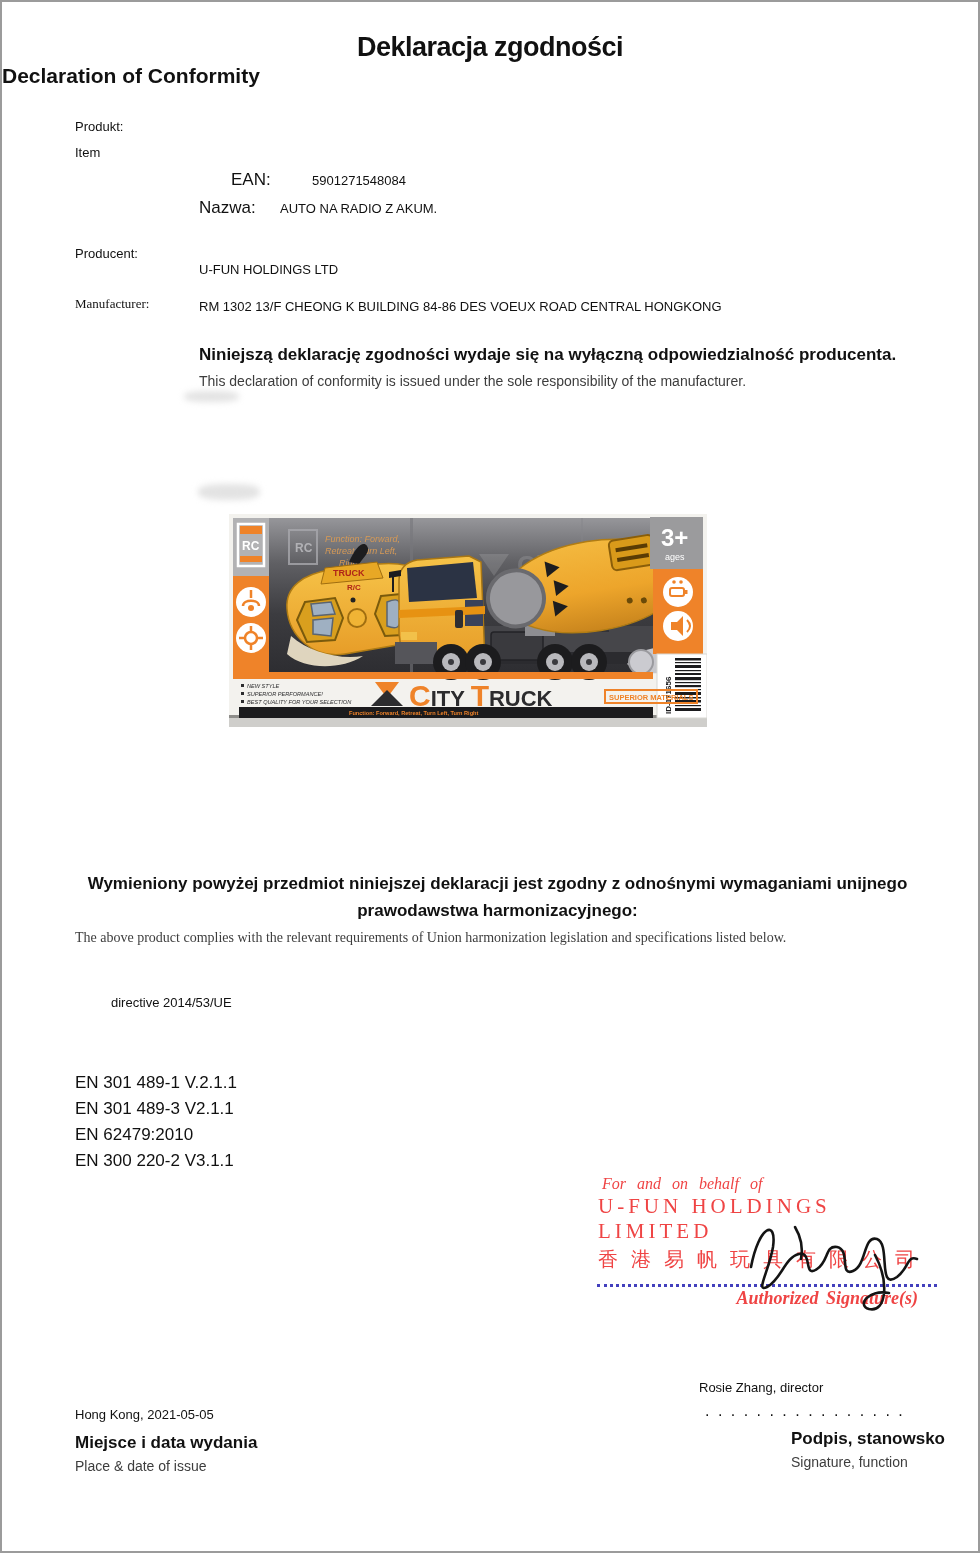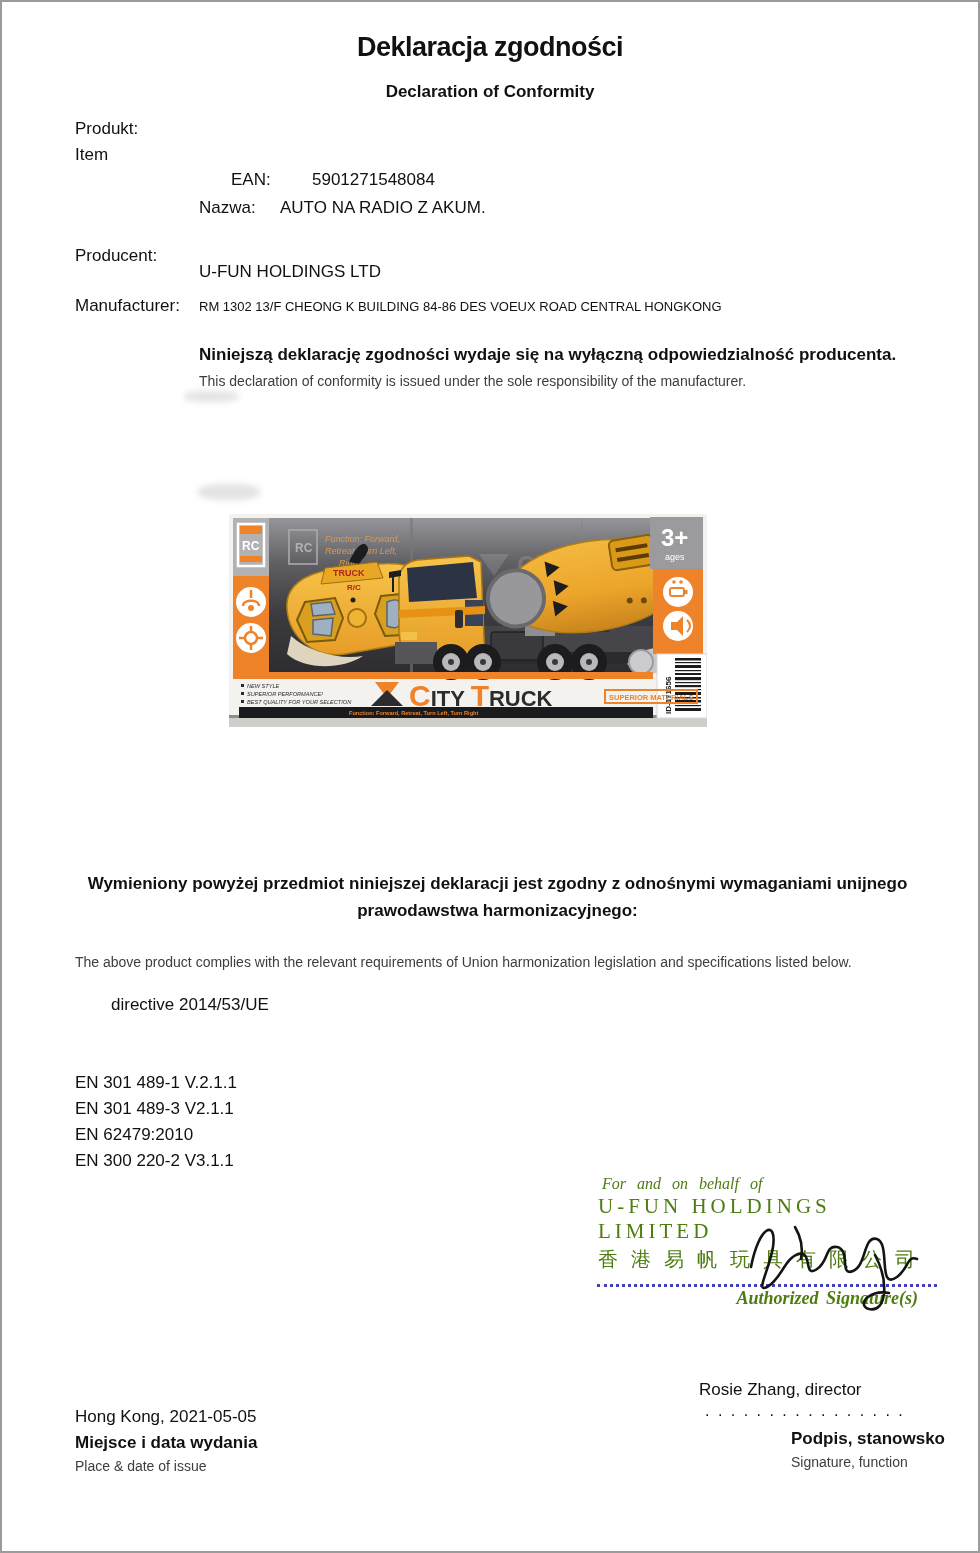--- a/index.html
+++ b/index.html
@@ -2,28 +2,28 @@
 <html><head>
 <meta charset="utf-8">
 <style>
   html,body{margin:0;padding:0;background:#fff;}
   .page{position:relative;width:980px;height:1553px;background:#ffffff;
         border:2px solid #9b9b9b;box-sizing:border-box;overflow:hidden;
         font-family:"Liberation Sans",sans-serif;color:#111;}
   .abs{position:absolute;}
   .title{left:0;right:0;top:30px;text-align:center;font-size:27px;font-weight:bold;
          letter-spacing:-0.5px;}
-  .subtitle{left:0;right:0;top:80px;text-align:center;font-size:17px;font-weight:bold;}
-  .lbl{font-size:17px;}
+  .subtitle{left:0;right:0;top:62px;text-align:left;font-size:21px;font-weight:bold;}
+  .lbl{font-size:13px;}
   .small-en{font-size:14px;color:#3d3d3d;}
   .bold17{font-size:17px;font-weight:bold;}
   .addr{font-size:13px;}
   .kv-label{display:inline-block;width:81px;font-size:17px;}
   .std-line{font-size:17px;line-height:26px;}
-  .stamp{color:#4d7c0f;font-family:"Liberation Serif",serif;}
+  .stamp{color:#ef4444;font-family:"Liberation Serif",serif;}
   .stamp-line1{font-style:italic;font-size:16px;word-spacing:7px;}
   .stamp-line2{font-size:21px;letter-spacing:4px;margin-top:1px;}
   .stamp-line3{font-size:20px;letter-spacing:13px;margin-top:2px;font-family:"DejaVu Sans",sans-serif;}
   .stamp-dots{border-bottom:3px dotted #4340bd;height:0;}
   .stamp-line4{font-style:italic;font-weight:bold;font-size:18px;text-align:right;word-spacing:3px;}
   .dots-black{font-size:16px;letter-spacing:2px;}
   .smudge{background:#e3e3e3;filter:blur(3px);border-radius:40%;}
   .photo-wrap{left:227px;top:512px;width:478px;height:213px;}
 </style>
 </head>
@@ -39,21 +39,21 @@
 
   <div class="abs" style="left:197px;top:168px;margin-left:32px;">
     <span class="kv-label">EAN:</span><span class="lbl">5901271548084</span>
   </div>
   <div class="abs" style="left:197px;top:196px;">
     <span class="kv-label">Nazwa:</span><span class="lbl">AUTO NA RADIO Z AKUM.</span>
   </div>
 
   <div class="abs lbl" style="left:73px;top:244px;">Producent:</div>
   <div class="abs lbl" style="left:197px;top:260px;">U-FUN HOLDINGS LTD</div>
-  <div class="abs lbl" style="left:73px;top:294px;">Manufacturer:</div>
+  <div class="abs lbl" style="left:73px;top:294px;font-family:Liberation Serif, serif;">Manufacturer:</div>
   <div class="abs addr" style="left:197px;top:297px;">RM 1302 13/F CHEONG K BUILDING 84-86 DES VOEUX ROAD CENTRAL HONGKONG</div>
 
   <div class="abs bold17" style="left:197px;top:343px;width:760px;">Niniejszą deklarację zgodności wydaje się na wyłączną odpowiedzialność producenta.</div>
   <div class="abs small-en" style="left:197px;top:371px;width:700px;">This declaration of conformity is issued under the sole responsibility of the manufacturer.</div>
 
   <div class="abs smudge" style="left:182px;top:389px;width:55px;height:11px;"></div>
   <div class="abs smudge" style="left:196px;top:482px;width:62px;height:16px;"></div>
 
   <div class="abs photo-wrap">
     <svg width="478" height="213" viewBox="0 0 478 213">
@@ -270,21 +270,21 @@
       <g>
         <rect x="376" y="176" width="92" height="13" fill="none" stroke="#ef8329" stroke-width="2"></rect>
         <text x="380" y="185.5" font-size="7.5" font-weight="bold" fill="#ef8329" font-family="Liberation Sans,sans-serif">SUPERIOR MATERIALS</text>
       </g>
       <rect x="10" y="193" width="414" height="11" fill="#1b1b1d"></rect>
       <text x="120" y="201" font-size="5.6" font-weight="bold" fill="#ef8329" font-family="Liberation Sans,sans-serif">Function: Forward, Retreat, Turn Left, Turn Right</text>
     </svg>
   </div>
 
   <div class="abs bold17" style="left:73px;top:868px;width:845px;line-height:27px;text-align:center;">Wymieniony powyżej przedmiot niniejszej deklaracji jest zgodny z odnośnymi wymaganiami unijnego prawodawstwa harmonizacyjnego:</div>
-  <div class="abs small-en" style="left:73px;top:952px;width:860px;">The above product complies with the relevant requirements of Union harmonization legislation and specifications listed below.</div>
+  <div class="abs small-en" style="left:73px;top:928px;width:860px;font-family:Liberation Serif, serif;">The above product complies with the relevant requirements of Union harmonization legislation and specifications listed below.</div>
   <div class="abs lbl" style="left:73px;top:993px;margin-left:36px;">directive 2014/53/UE</div>
 
   <div class="abs" style="left:73px;top:1068px;">
     <div class="std-line">EN 301 489-1 V.2.1.1</div>
     <div class="std-line">EN 301 489-3 V2.1.1</div>
     <div class="std-line">EN 62479:2010</div>
     <div class="std-line">EN 300 220-2 V3.1.1</div>
   </div>
 
   <div class="abs stamp" style="left:596px;top:1173px;width:340px;">

